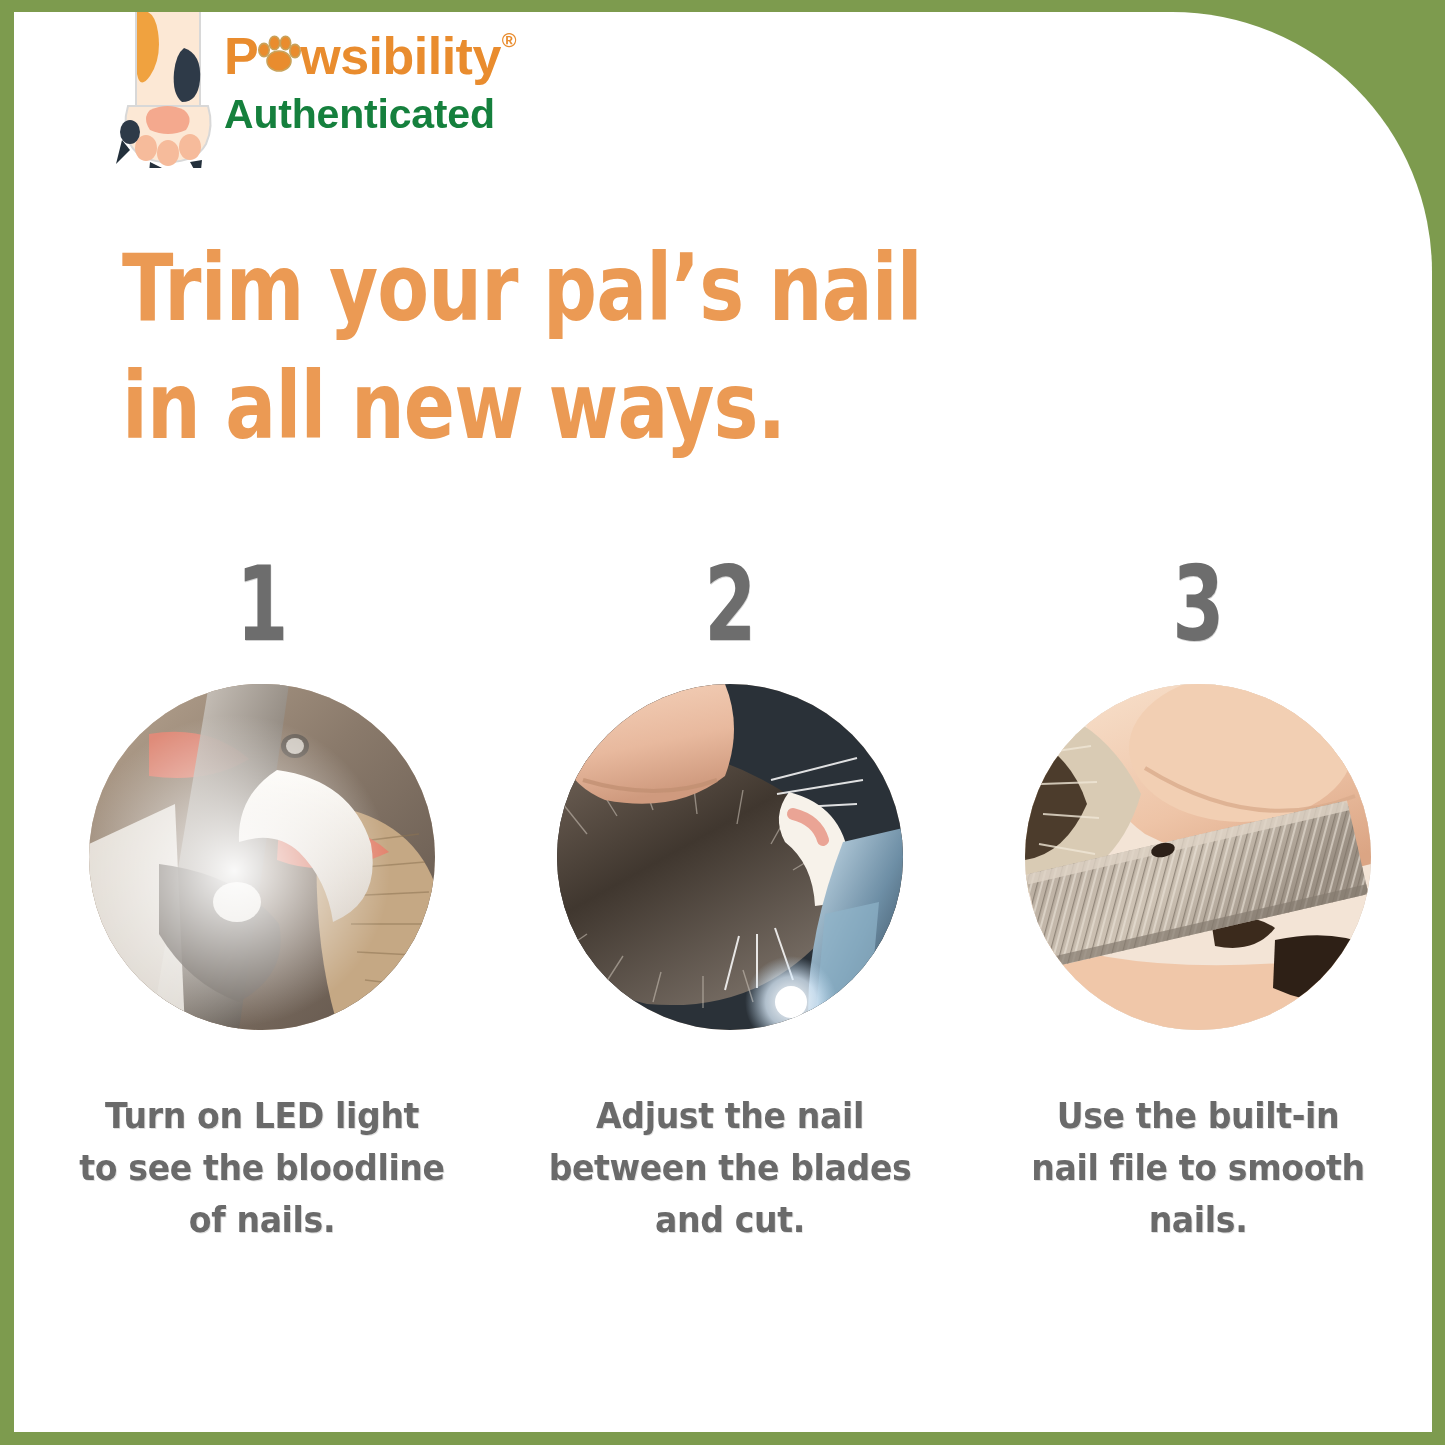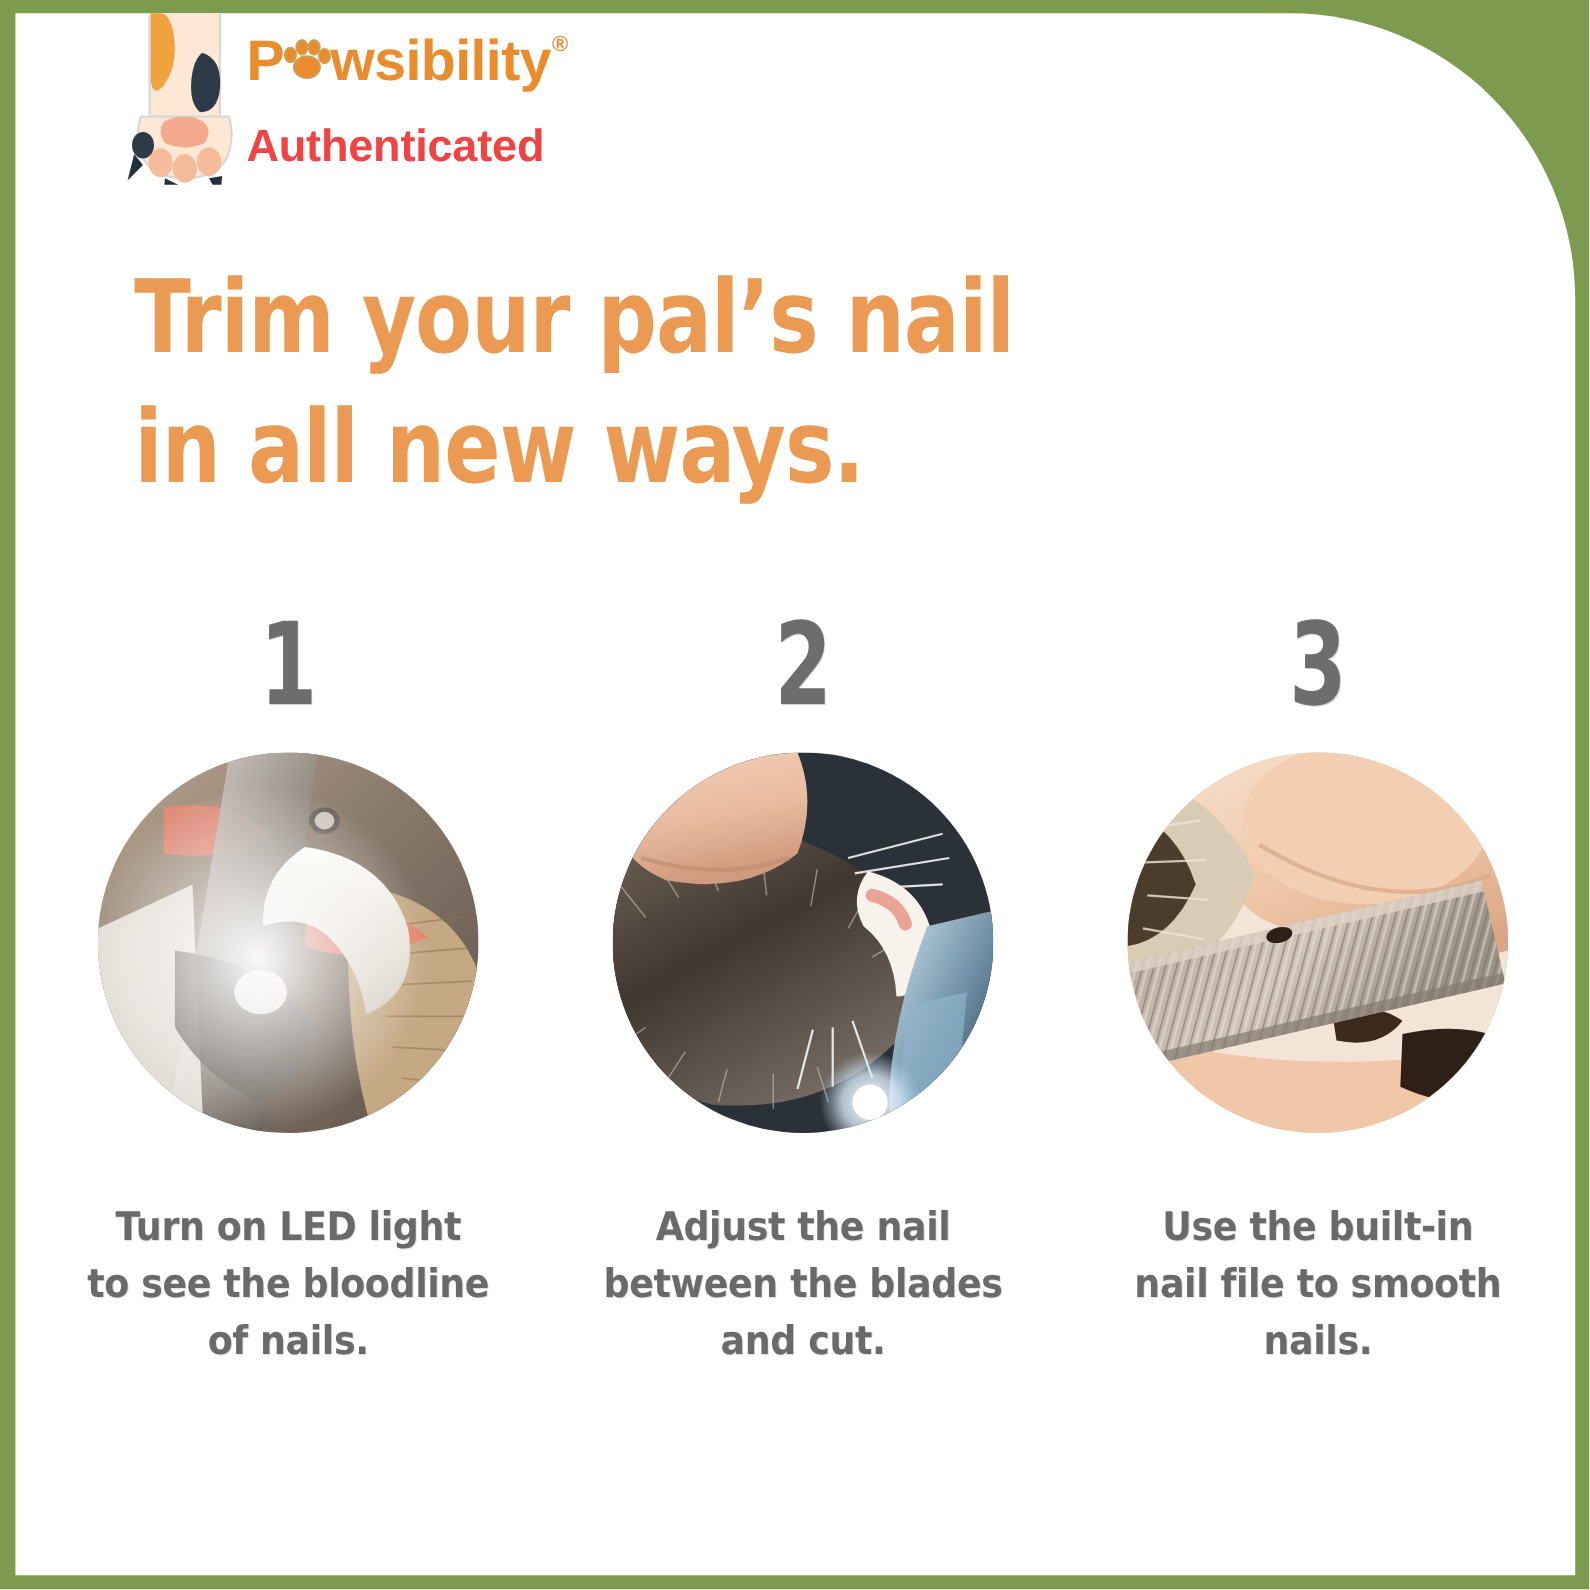--- a/index.html
+++ b/index.html
@@ -67,24 +67,24 @@
     font-size:20px;
     font-weight:bold;
     color:#e98c2e;
     vertical-align:top;
     line-height:24px;
     margin-left:1px;
   }
   .logo-line2{
     font-size:41px;
     font-weight:bold;
-    color:#ef4444;
+    color:#15803d;
     letter-spacing:-0.2px;
     line-height:48px;
-    margin-top:18px;
+    margin-top:0;
     white-space:nowrap;
   }
 
   
   #headline{
     position:absolute;
     left:108px;top:218px;
     width:1000px;
     color:#eb9a54;
     font-family:"DejaVu Sans", sans-serif;

